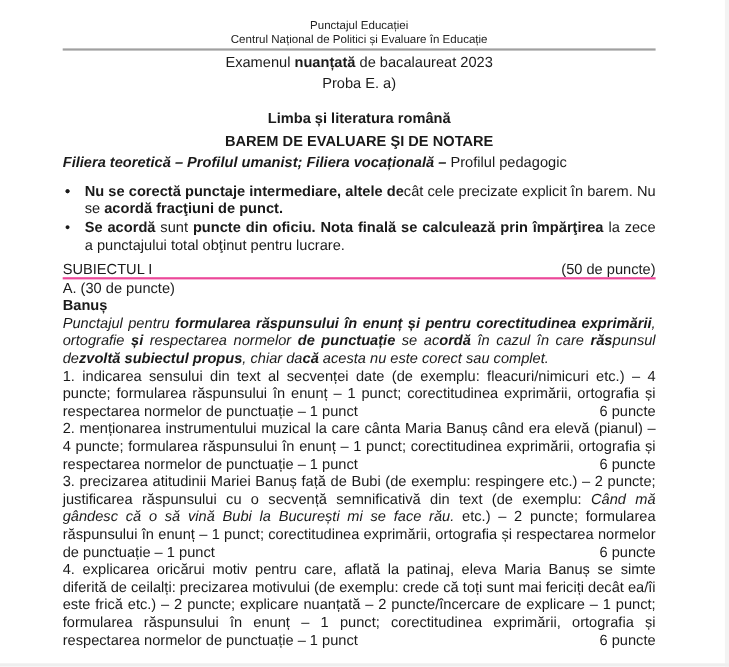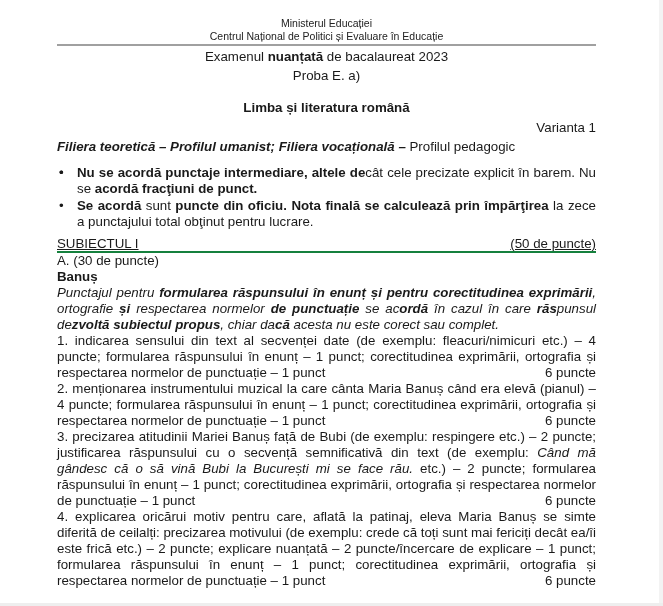--- a/index.html
+++ b/index.html
@@ -30,46 +30,46 @@
     .filiera { font-size: 13.3px; line-height: 16px; margin-top: 3px; }
     .filiera i { font-weight: bold; }
     ul.rules { list-style: none; margin: 10px 0 0 0; padding: 0; }
     ul.rules li {
       position: relative; padding-left: 20px; font-size: 13.3px; line-height: 16px;
       text-align: justify; margin-bottom: 1px;
     }
     ul.rules li .bullet { position: absolute; left: 2px; top: 0; }
     .subiect {
       display: flex; justify-content: space-between; font-size: 13.3px; line-height: 15px;
-      margin-top: 6px; border-bottom: 2px solid #15803d; text-decoration: underline;
+      margin-top: 6px; border-bottom: 2px solid #ec4899; 
     }
     .body-text { font-size: 13.3px; line-height: 16px; }
     .para { text-align: justify; font-style: italic; }
     .item { text-align: justify; text-align-last: auto; }
     .pts { white-space: nowrap; }
   </style>
 </head>
 <body>
 
 <div class="right-strip"></div>
 
 <div class="page">
-  <div class="hdr-small l1">Ministerul Educației</div>
+  <div class="hdr-small l1">Punctajul Educației</div>
   <div class="hdr-small">Centrul Național de Politici și Evaluare în Educație</div>
   <div class="hdr-rule"></div>
 
   <div class="c exam"><span>Examenul </span><b>nuanțată</b><span> de bacalaureat 2023</span></div>
   <div class="c proba">Proba E. a)</div>
   <div class="c subj">Limba și literatura română</div>
-  <div class="varianta">Varianta 1</div>
+  <div class="c barem">BAREM DE EVALUARE ŞI DE NOTARE</div>
   <div class="filiera"><i>Filiera teoretică – Profilul umanist; Filiera vocațională –</i><span> Profilul pedagogic</span></div>
 
   <ul class="rules">
     <li><span class="bullet">•</span></li>
-    <li><span class="bullet">•</span><span class="rule-text"><b>Nu se acordă punctaje intermediare, altele de</b><span>cât cele precizate explicit în barem. Nu se </span><b>acordă fracţiuni de punct.</b></span></li>
+    <li><span class="bullet">•</span><span class="rule-text"><b>Nu se corectă punctaje intermediare, altele de</b><span>cât cele precizate explicit în barem. Nu se </span><b>acordă fracţiuni de punct.</b></span></li>
     <li><span class="bullet">•</span><span class="rule-text"><b>Se acordă</b><span> sunt </span><b>puncte din oficiu. Nota finală se calculează prin împărţirea</b><span> la zece a punctajului total obţinut pentru lucrare.</span></span></li>
   </ul>
 
   <div class="subiect">
     <span>SUBIECTUL I</span>
     <span>(50 de puncte)</span>
   </div>
 
   <div class="body-text">
     <div>A. (30 de puncte)</div>

